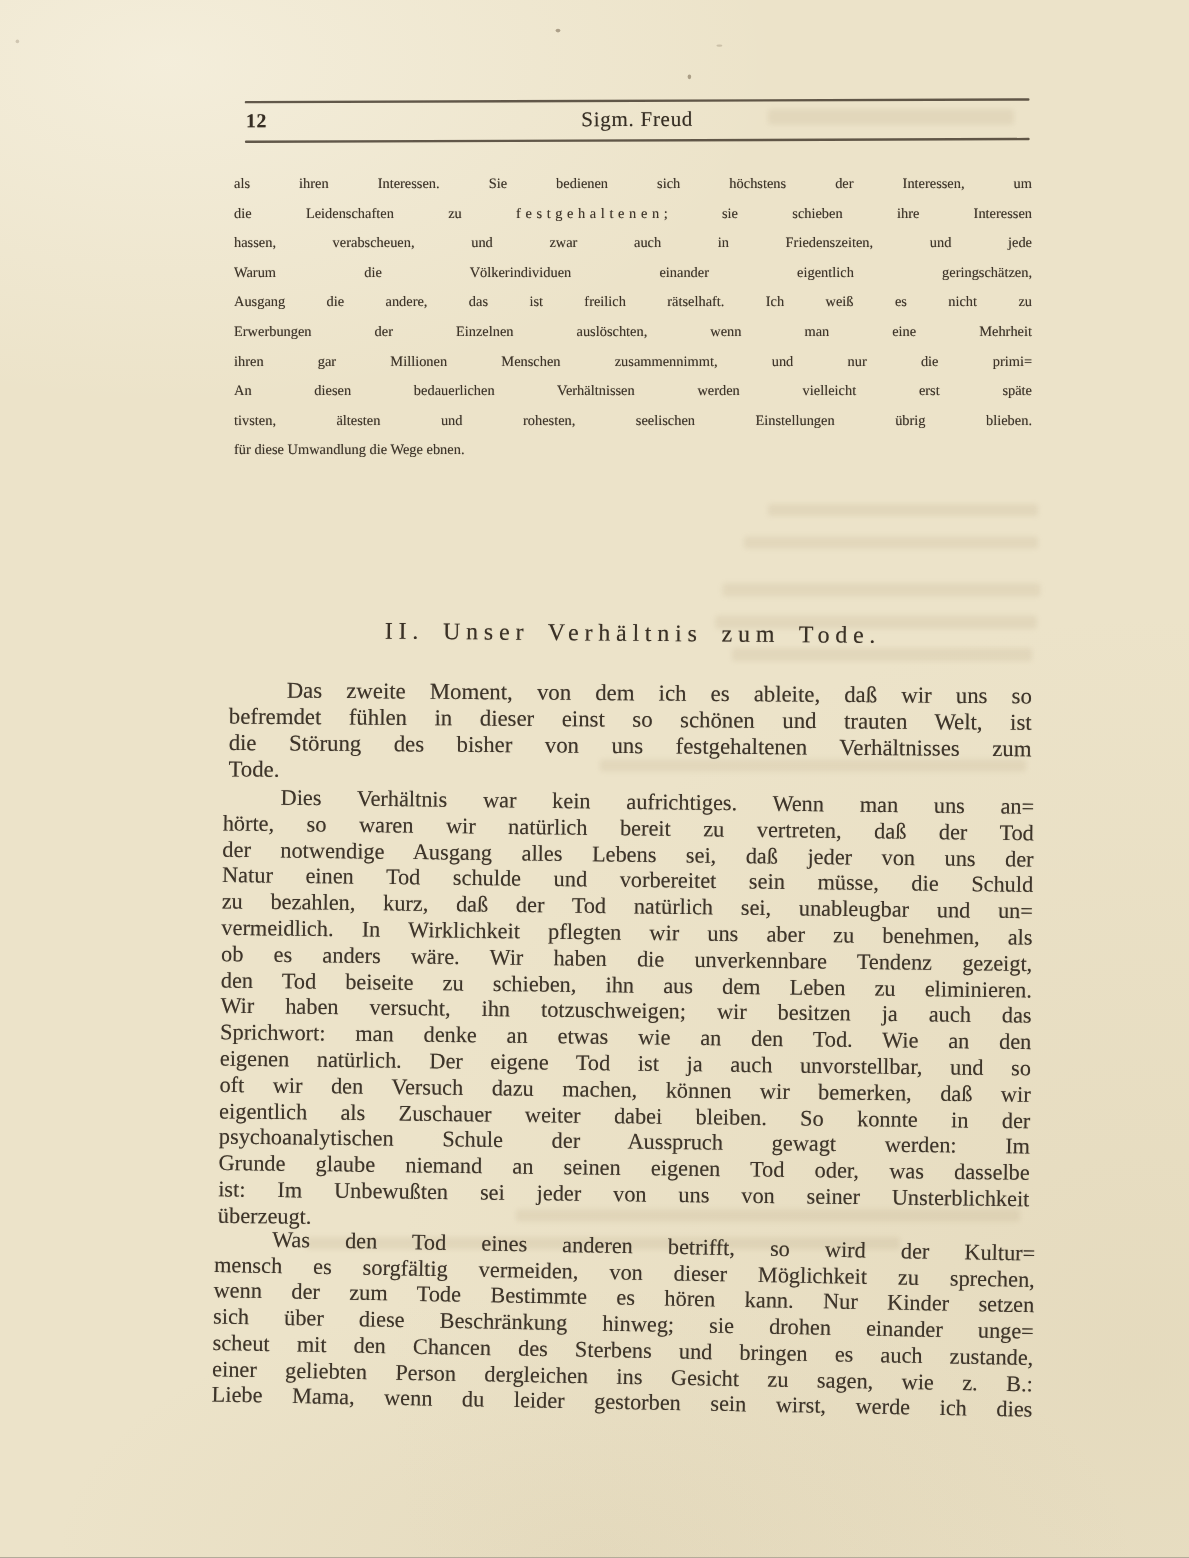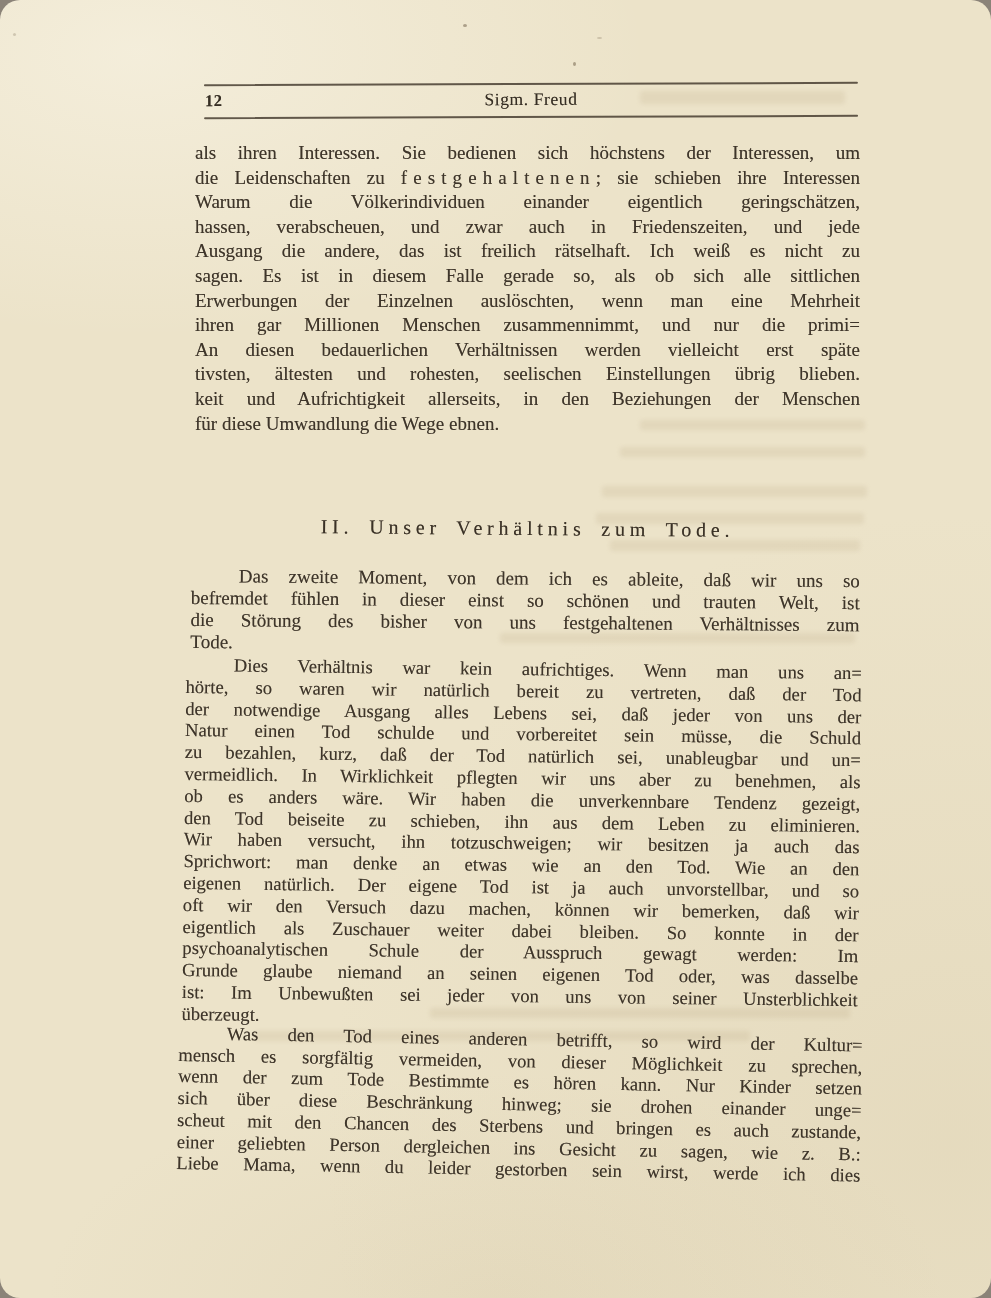--- a/index.html
+++ b/index.html
@@ -6,37 +6,36 @@
   .stage{
     position:relative;width:991px;height:1298px;overflow:hidden;
     background:
       radial-gradient(820px 460px at 14% 4%, rgba(250,246,233,.55), rgba(250,246,233,0) 62%),
       radial-gradient(900px 900px at 96% 88%, rgba(204,188,150,.22), rgba(204,188,150,0) 70%),
       radial-gradient(600px 300px at 50% 100%, rgba(198,182,144,.18), rgba(198,182,144,0) 75%),
       #ece3c9;
     font-family:"Liberation Serif","DejaVu Serif",serif;
     color:#3e352a;
     text-shadow:0 0 .6px rgba(62,53,42,.5);
-    border-radius:20px;
   }
   
   .pagehead{position:absolute;left:204px;top:83px;width:654px;height:35px;transform:rotate(-.2deg);}
   .rule{position:absolute;left:0;right:0;height:2px;background:rgba(56,46,34,.78);border-radius:1px;}
   .rule.top{top:0}
   .rule.bottom{bottom:0}
   .pagenum{position:absolute;left:1px;top:7px;font-size:16.5px;font-weight:bold;letter-spacing:.5px;color:#362e24;}
   .runhead{position:absolute;left:0;right:0;top:6px;text-align:center;font-size:17.5px;letter-spacing:.6px;color:#362e24;}
   
   .para{position:absolute;}
   .line{text-align:justify;text-align-last:justify;}
   .para .line:last-of-type{text-align-last:left;}
   .para.continues .line:last-of-type{text-align-last:justify;}
   .para.indent .line:first-of-type{text-indent:48px;}
   .sperr{letter-spacing:.32em;}
-  #p1{left:195px;top:141px;width:665px;font-size:19px;line-height:24.6px;}
+  #p1{left:195px;top:141px;width:665px;font-size:12px;line-height:24.6px;}
   #heading{position:absolute;left:195px;top:517px;width:665px;margin:0;text-align:center;
            font-size:20px;font-weight:normal;letter-spacing:.24em;word-spacing:.3em;
            transform:rotate(.5deg);color:#3a3126;}
   #p2{left:191px;top:565px;width:669px;font-size:19px;line-height:22px;transform:rotate(.45deg);transform-origin:left top;}
   #p3{left:186px;top:654px;width:676px;font-size:18.6px;line-height:21.8px;transform:rotate(.7deg);transform-origin:left top;}
   #p4{left:179px;top:1022px;width:684px;font-size:18.6px;line-height:21.7px;transform:rotate(1.05deg);transform-origin:left top;}
   
   .ghost{position:absolute;background:rgba(158,132,88,.12);filter:blur(2px);border-radius:3px;}
   .speck{position:absolute;background:rgba(92,74,52,.45);border-radius:50%;}
 </style>
@@ -63,29 +62,27 @@
     <div class="rule top"></div>
     <span class="pagenum">12</span>
     <span class="runhead">Sigm. Freud</span>
     <div class="rule bottom"></div>
   </header>
 
   <section id="p1" class="para">
 
   <div class="line">als ihren Interessen. Sie bedienen sich höchstens der Interessen, um</div>
       <div class="line"><span>die Leidenschaften zu </span><span class="sperr">festgehaltenen</span><span>; sie schieben ihre Interessen</span></div>
+      <div class="line">hassen, verabscheuen, und zwar auch in Friedenszeiten, und jede</div>
       <div class="line">Warum die Völkerindividuen einander eigentlich geringschätzen,</div>
-      <div class="line">hassen, verabscheuen, und zwar auch in Friedenszeiten, und jede</div>
       <div class="line">Ausgang die andere, das ist freilich rätselhaft. Ich weiß es nicht zu</div>
-      <div class="line">sagen. Es ist in diesem Falle gerade so, als ob sich alle sittlichen</div>
       <div class="line">Erwerbungen der Einzelnen auslöschten, wenn man eine Mehrheit</div>
       <div class="line">ihren gar Millionen Menschen zusammennimmt, und nur die primi=</div>
       <div class="line">An diesen bedauerlichen Verhältnissen werden vielleicht erst späte</div>
       <div class="line">tivsten, ältesten und rohesten, seelischen Einstellungen übrig blieben.</div>
-      <div class="line">keit und Aufrichtigkeit allerseits, in den Beziehungen der Menschen</div>
       <div class="line">für diese Umwandlung die Wege ebnen.</div>
     </section>
 
   <h2 id="heading">II. Unser Verhältnis zum Tode.</h2>
 
   <section id="p2" class="para indent">
 
   <div class="line">Das zweite Moment, von dem ich es ableite, daß wir uns so</div>
       <div class="line">befremdet fühlen in dieser einst so schönen und trauten Welt, ist</div>
       <div class="line">die Störung des bisher von uns festgehaltenen Verhältnisses zum</div>

